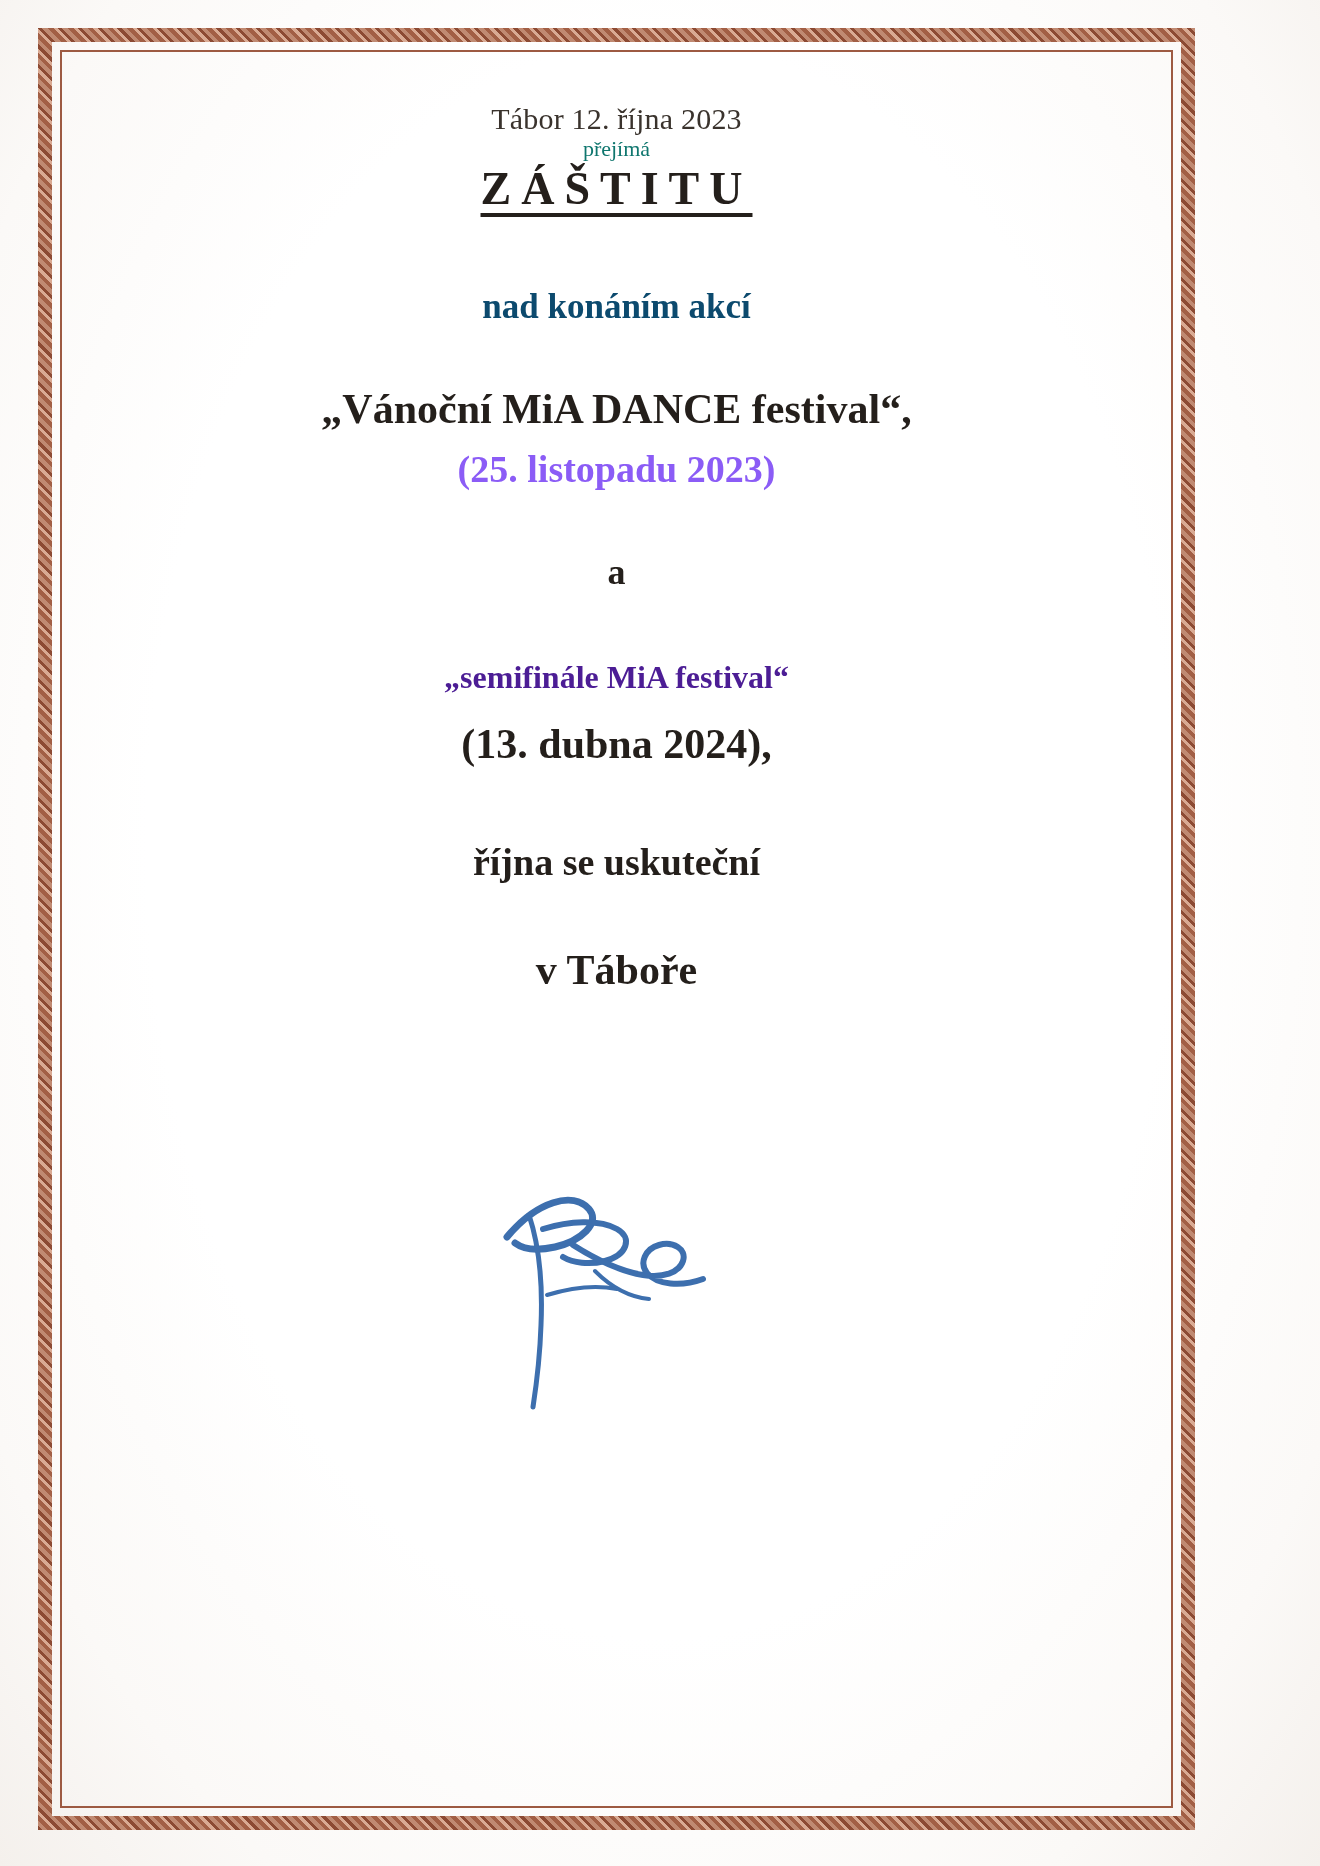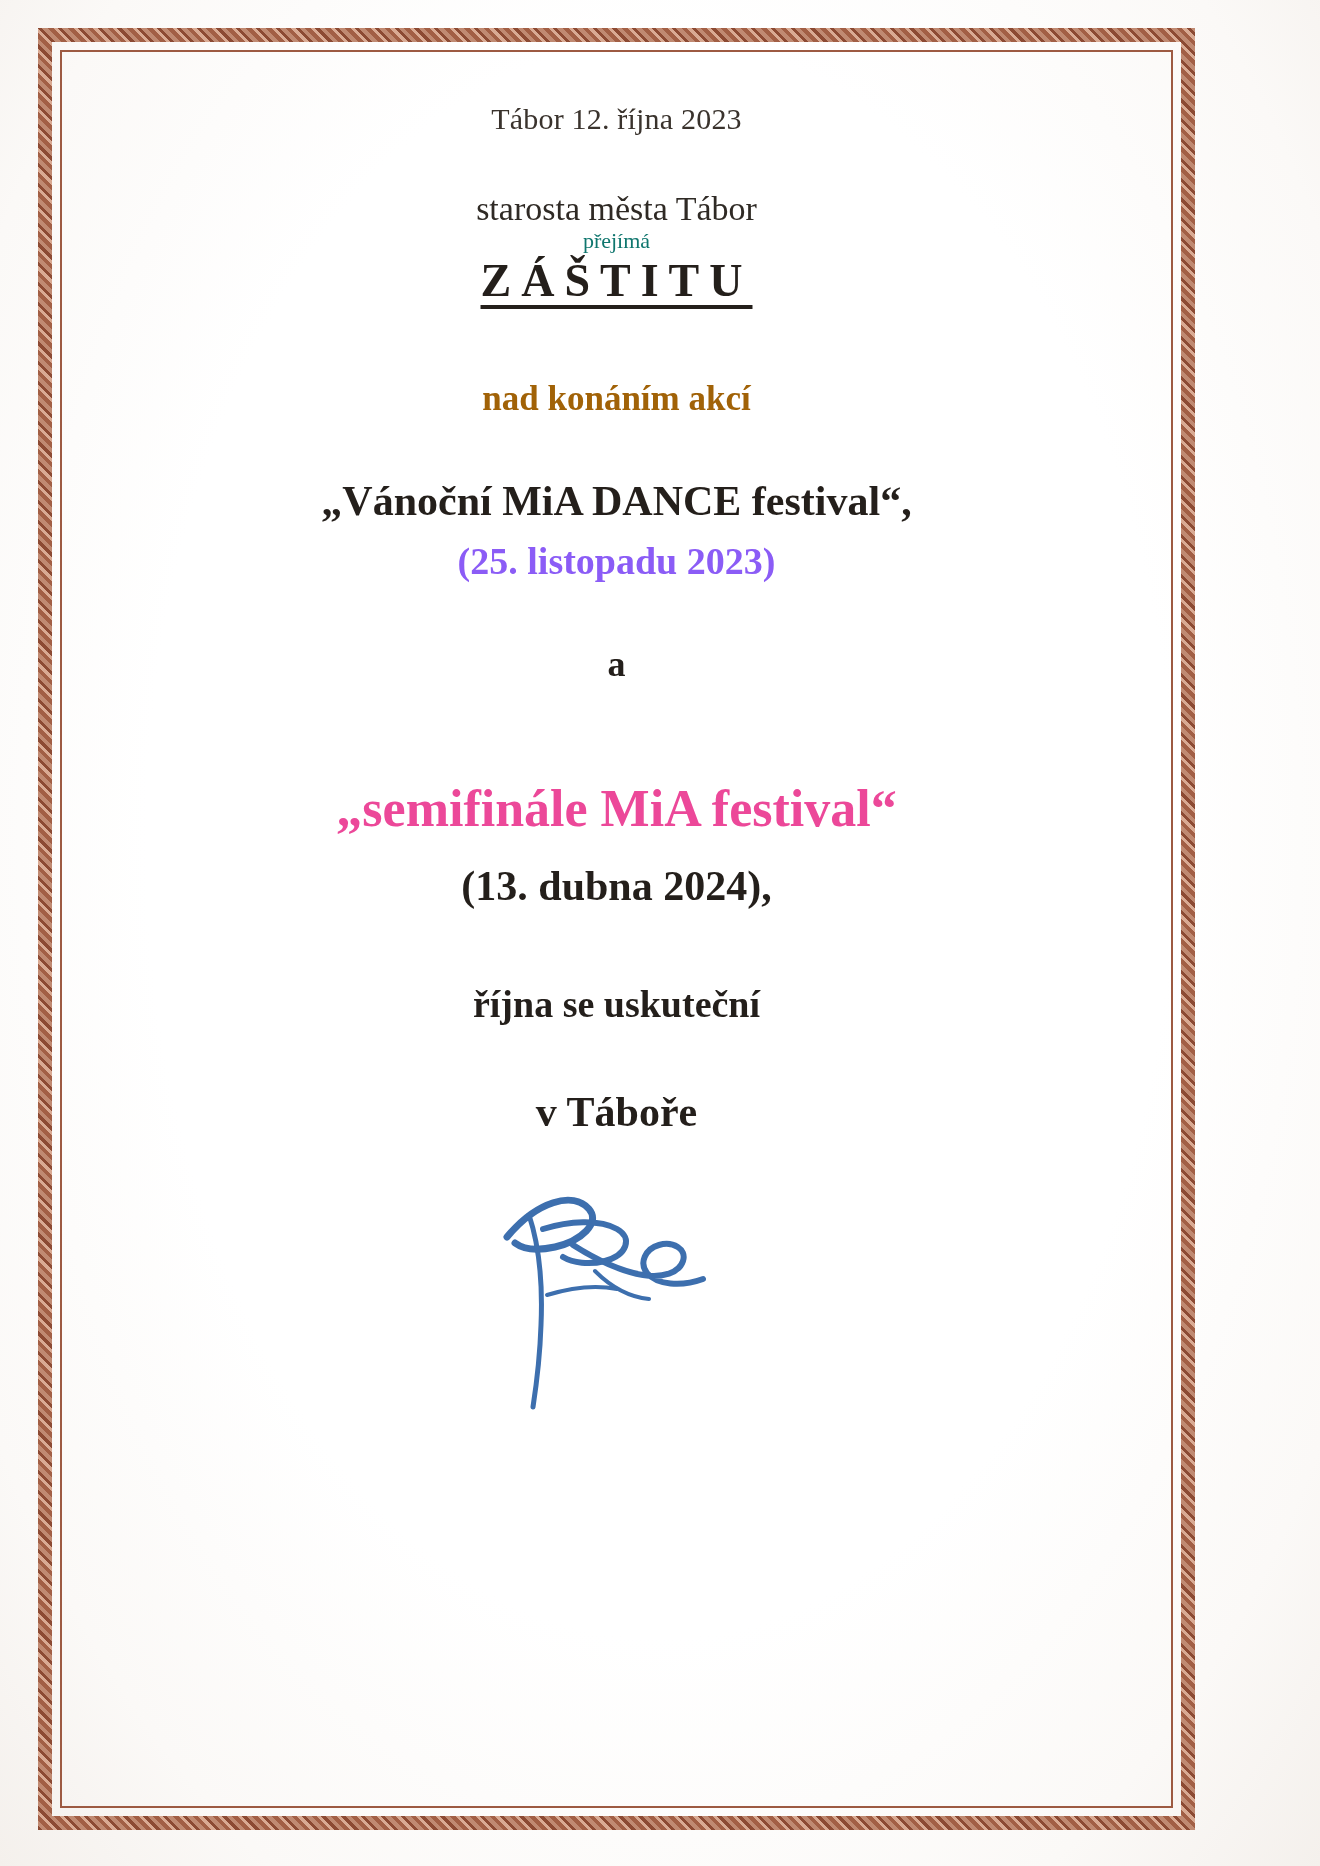--- a/index.html
+++ b/index.html
@@ -103,21 +103,21 @@
     letter-spacing: 10px;
     text-decoration: underline;
     text-underline-offset: 9px;
     color: #241f1b;
   }
 
   .over-events {
     font-size: 35px;
     font-weight: bold;
     margin-top: 72px;
-    color: #a16207;
+    color: #0c4a6e;
   }
 
   .event-1-title {
     font-size: 42px;
     font-weight: bold;
     margin-top: 58px;
     color: #241f1b;
     text-align: center;
   }
   .event-1-date {
@@ -128,24 +128,24 @@
   }
 
   .conjunction {
     font-size: 36px;
     font-weight: bold;
     margin-top: 60px;
     color: #241f1b;
   }
 
   .event-2-title {
-    font-size: 52px;
-    font-weight: bold;
-    margin-top: 94px;
-    color: #ec4899;
+    font-size: 32px;
+    font-weight: bold;
+    margin-top: 66px;
+    color: #4c1d95;
   }
   .event-2-date {
     font-size: 42px;
     font-weight: bold;
     margin-top: 24px;
     color: #241f1b;
   }
 
   .which-happen {
     font-size: 38px;
@@ -177,21 +177,20 @@
 <div class="page">
   <div class="paper"></div>
 
   <div class="border-outer"></div>
   <div class="border-inner"></div>
 
   <div class="content">
 
     <p class="line date-line">Tábor 12. října 2023</p>
 
-    <p class="line role-line">starosta města Tábor</p>
 
 
     <p class="line accepts">přejímá</p>
 
     <p class="line zastita">ZÁŠTITU</p>
 
     <p class="line over-events">nad konáním akcí</p>
 
     <p class="line event-1-title">„Vánoční MiA DANCE festival“,</p>
 

